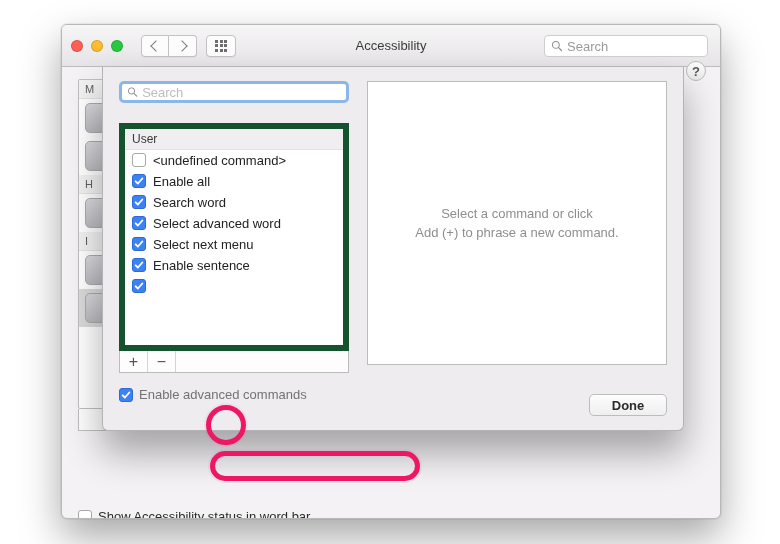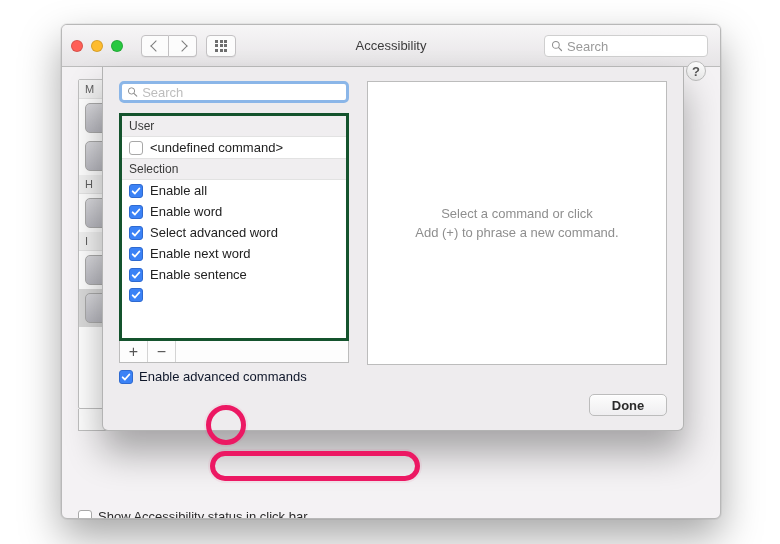--- a/index.html
+++ b/index.html
@@ -107,49 +107,49 @@
     border:3px solid #8bb6e8; border-radius:5px; background:#fff;
     display:flex; align-items:center; padding:0 5px; gap:4px;
   }
   .sheet-search input {
     border:none; outline:none; font-size:13px; width:100%;
     background:transparent;
   }
   .sheet-search input::placeholder { color:#bdbdbd; }
 
   .cmd-list {
-    margin-top:10px; width:230px; height:228px;
-    background:#fff; border:3px solid #14532d;
+    margin-top:20px; width:230px; height:228px;
+    background:#fff; border:6px solid #14532d;
     overflow:hidden; font-size:13px;
   }
   .group-header {
     background:#f0eef0; color:#3a3a3a; font-size:12px;
     padding:3px 7px; border-bottom:1px solid #e2e2e2; border-top:1px solid #e2e2e2;
   }
   .group-header:first-child{ border-top:none; }
   .cmd-row {
-    display:flex; align-items:flex-end; gap:7px; padding:3px 7px;
+    display:flex; align-items:flex-start; gap:7px; padding:3px 7px;
   }
   .cmd-row .label { color:#222; }
   .muted { color:#b5b5b5; }
 
   .addremove {
     width:230px; height:22px;
     background:#fdfdfd; border:1px solid #bcbcbc; border-top:none;
     display:flex;
   }
   .addremove .seg {
     width:28px; height:100%; border-right:1px solid #d4d4d4;
     display:flex; align-items:center; justify-content:center;
     font-size:16px; color:#555;
   }
 
   .enable-row {
-    margin-top:6px; display:flex; align-items:center; gap:6px;
-    font-size:13px; color:#0f172a;
+    margin-top:14px; display:flex; align-items:center; gap:6px;
+    font-size:13px; color:#737373;
   }
 
   .detail-pane {
     position:absolute; right:16px; top:14px;
     width:300px; height:284px;
     background:#fff; border:1px solid #bcbcbc;
     display:flex; align-items:center; justify-content:center;
     text-align:center; color:#8e8e8e; font-size:13px; line-height:1.5;
     padding:0 24px;
   }
@@ -243,21 +243,21 @@
           <div class="bg-ico"></div>
         </div>
     </div>
     <div class="addremove-bg">
       <div></div>
       <div></div>
     </div>
 
     <label class="menubar-check">
       <span class="cb"></span>
-      <span>Show Accessibility status in click bar</span>
+      <span>Show Accessibility status in word bar</span>
     </label>
 
     <div class="help-btn">
       <span>?</span>
     </div>
   </div>
 </div>
 
 <div class="sheet">
 
@@ -268,52 +268,51 @@
       </svg>
     <input type="text" placeholder="Search" style="">
   </div>
 
   <div class="cmd-list" id="cmd-list">
       <div class="group-header">User</div>
       <div class="cmd-row">
         <span class="cb"></span>
         <span class="label muted">&lt;undefined command&gt;</span>
       </div>
-      <div class="group-header">Selection</div>
       <div class="cmd-row">
         <span class="cb checked">
           <svg viewBox="0 0 12 12">
             <path d="M2 6.4 4.7 9 10 3"></path>
           </svg>
         </span>
         <span class="label">Enable all</span>
       </div>
       <div class="cmd-row">
         <span class="cb checked">
           <svg viewBox="0 0 12 12">
             <path d="M2 6.4 4.7 9 10 3"></path>
           </svg>
         </span>
-        <span class="label">Enable word</span>
+        <span class="label">Search word</span>
       </div>
       <div class="cmd-row">
         <span class="cb checked">
           <svg viewBox="0 0 12 12">
             <path d="M2 6.4 4.7 9 10 3"></path>
           </svg>
         </span>
         <span class="label">Select advanced word</span>
       </div>
       <div class="cmd-row">
         <span class="cb checked">
           <svg viewBox="0 0 12 12">
             <path d="M2 6.4 4.7 9 10 3"></path>
           </svg>
         </span>
-        <span class="label">Enable next word</span>
+        <span class="label">Select next menu</span>
       </div>
       <div class="cmd-row">
         <span class="cb checked">
           <svg viewBox="0 0 12 12">
             <path d="M2 6.4 4.7 9 10 3"></path>
           </svg>
         </span>
         <span class="label">Enable sentence</span>
       </div>
       <div class="cmd-row">

